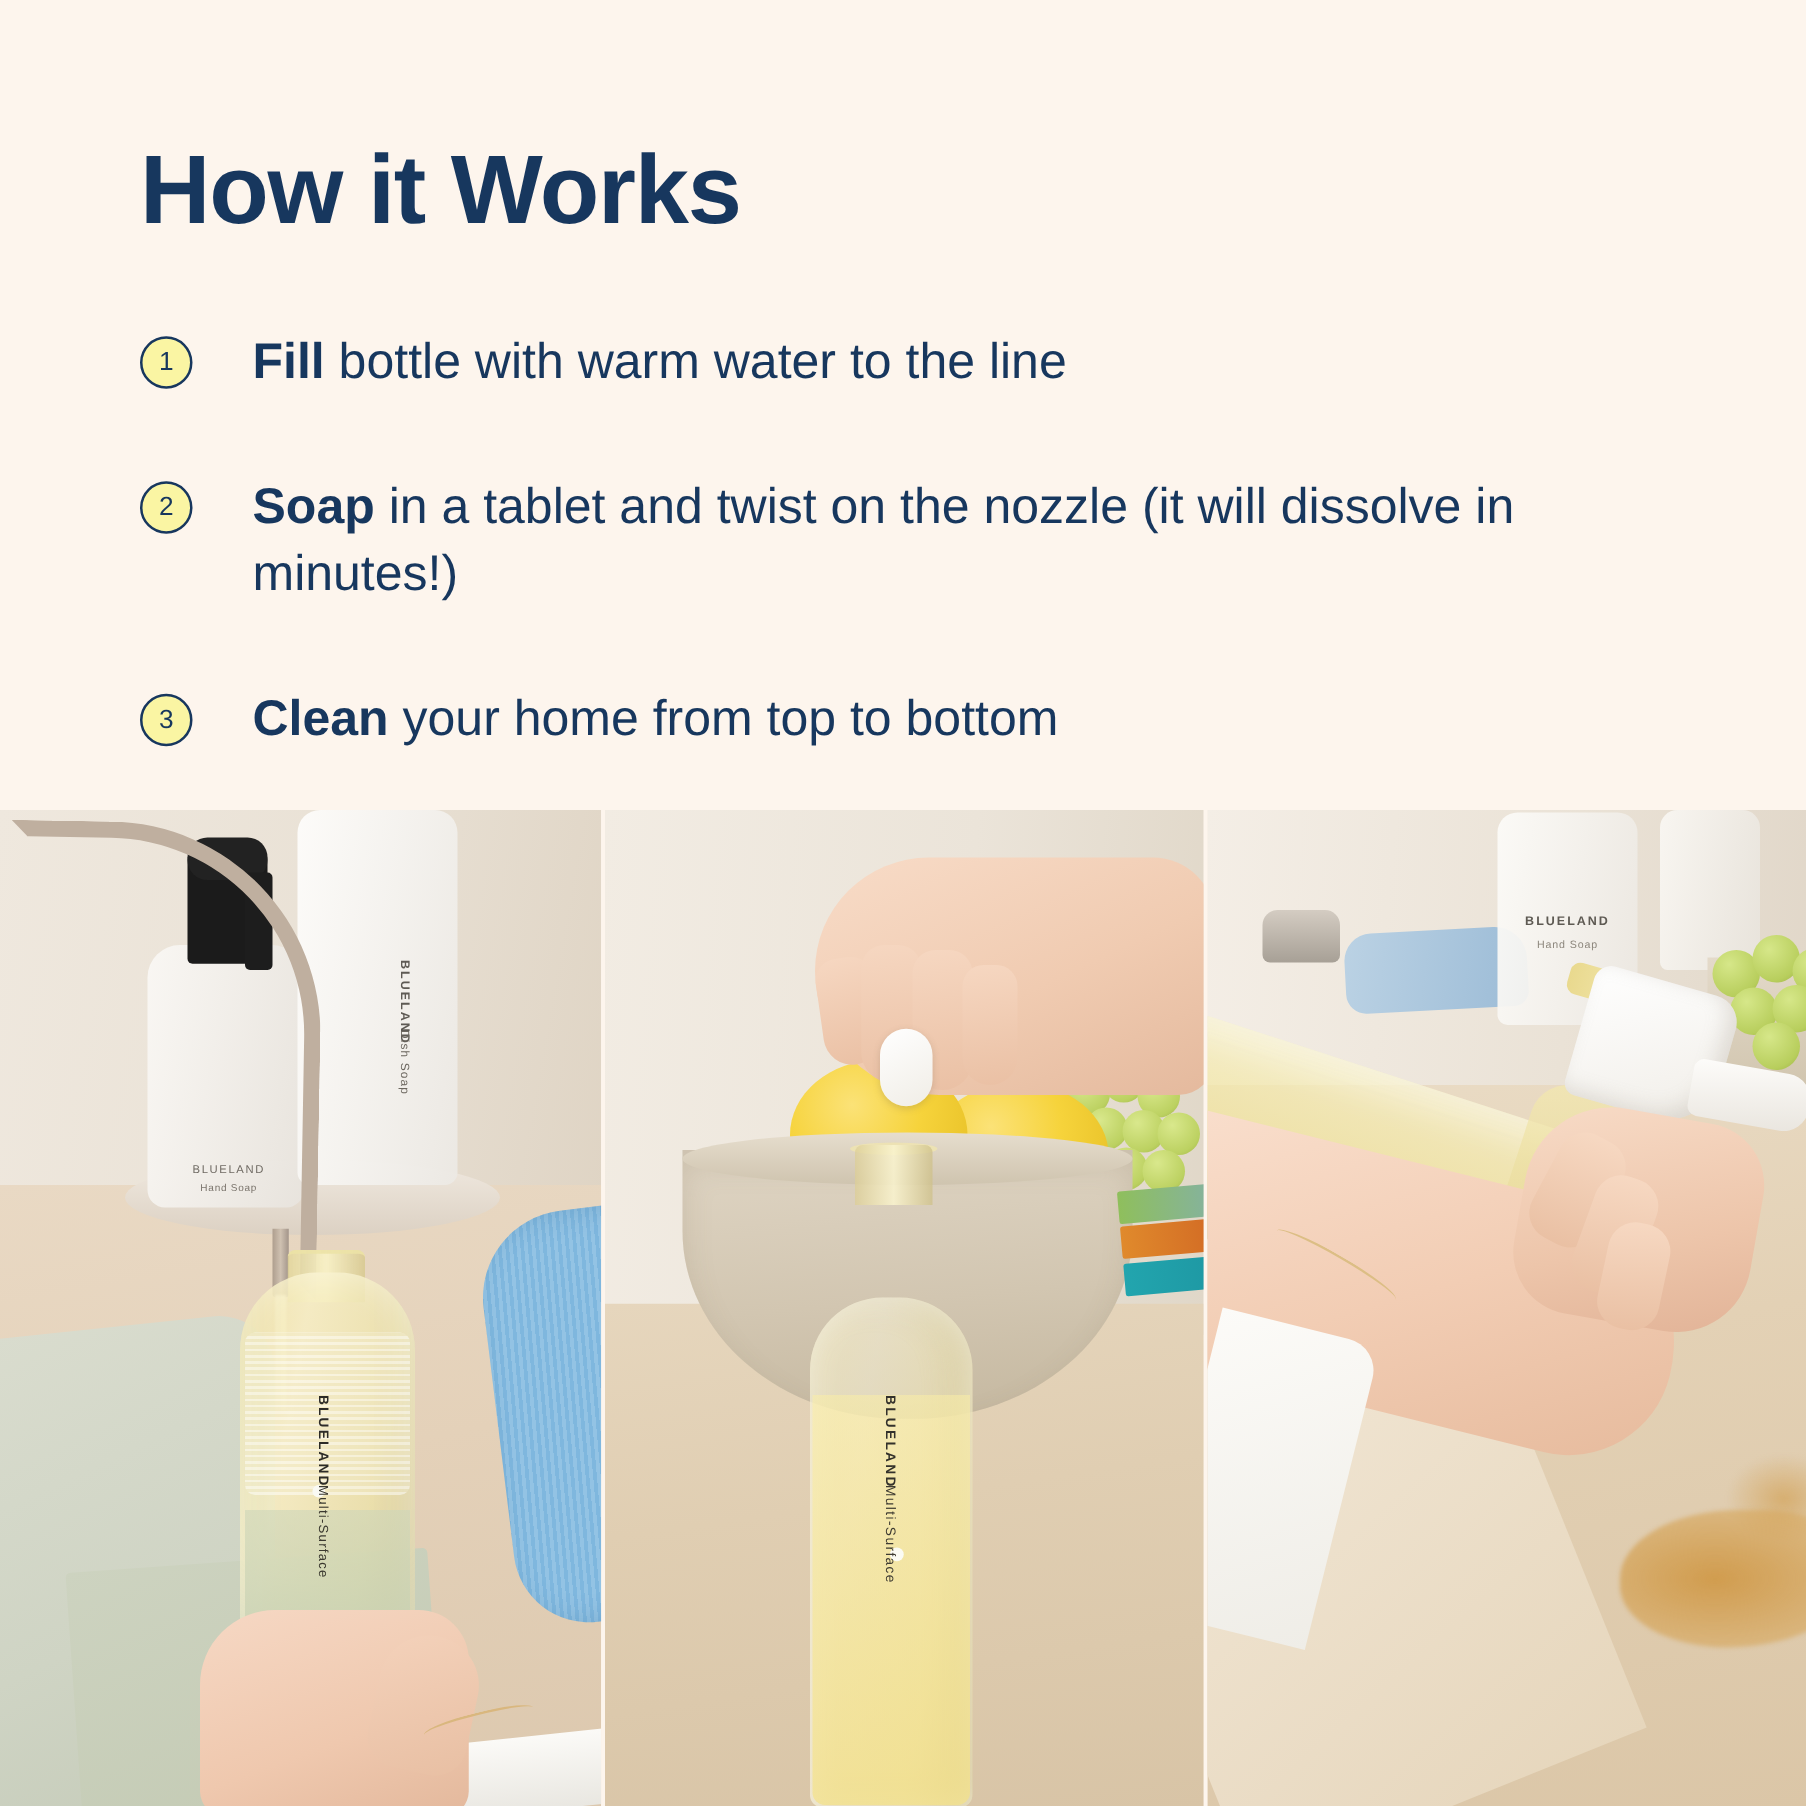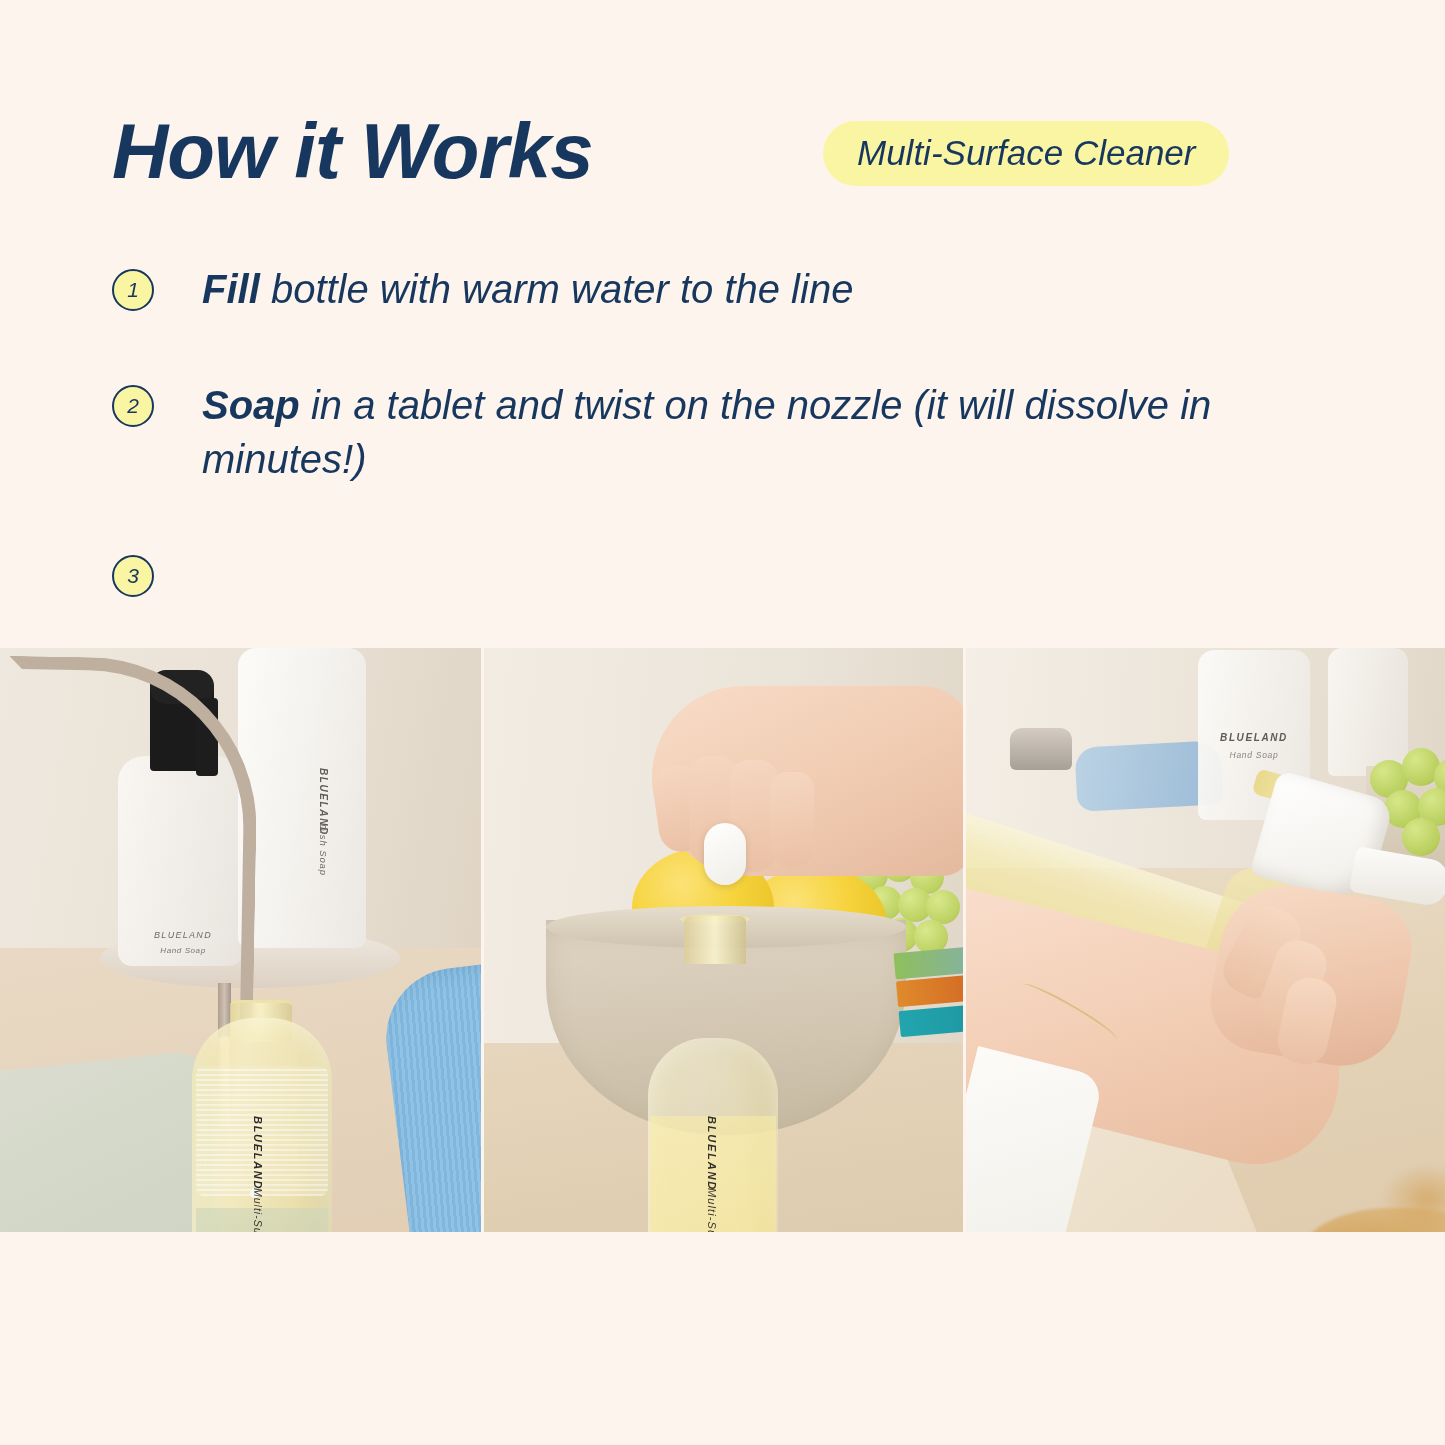--- a/index.html
+++ b/index.html
@@ -4,24 +4,23 @@
 <style>
   * { margin:0; padding:0; box-sizing:border-box; }
   html,body { width:1445px; height:1445px; }
   body {
     font-family: "Liberation Sans", sans-serif;
     background:#FDF5ED;
     overflow:hidden;
   }
   .poster {
     position:relative;
-    width:1445px; height:1232px;
+    width:1445px; height:1445px;
     background:#FDF5ED;
     overflow:hidden;
-    font-style:italic;
   }
 
   
   .header-block { position:absolute; left:0; top:0; width:1445px; height:648px; background:#FDF5ED; }
 
   .title-row { position:absolute; left:112px; top:112px; width:1250px; height:100px; }
   .page-title {
     position:absolute; left:0; top:0;
     font-size:78px; font-weight:bold; color:#17375E;
     letter-spacing:-1px; line-height:1; white-space:nowrap;
@@ -466,37 +465,37 @@
 </style>
 </head>
 <body>
 
 <div class="poster">
 
   <div class="header-block">
 
     <div class="title-row">
       <div class="page-title">How it Works</div>
-      <div class="product-badge">Multi-Surface Cleaner</div>
     </div>
 
     <div class="steps">
 
       <div class="step step-1">
         <div class="step-badge">1</div>
         <div class="step-text"><b>Fill</b><span> bottle with warm water to the line</span></div>
       </div>
 
       <div class="step step-2">
         <div class="step-badge">2</div>
         <div class="step-text"><b>Soap</b><span> in a tablet and twist on the nozzle (it will dissolve in minutes!)</span></div>
       </div>
 
       <div class="step step-3">
         <div class="step-badge">3</div>
+        <div class="step-text"><b>Clean</b><span> your home from top to bottom</span></div>
       </div>
 
     </div>
   </div>
 
   <div class="photos">
 
     <div class="panel p1">
       <div class="p1-bg"></div>
       <div class="p1-wall"></div>

